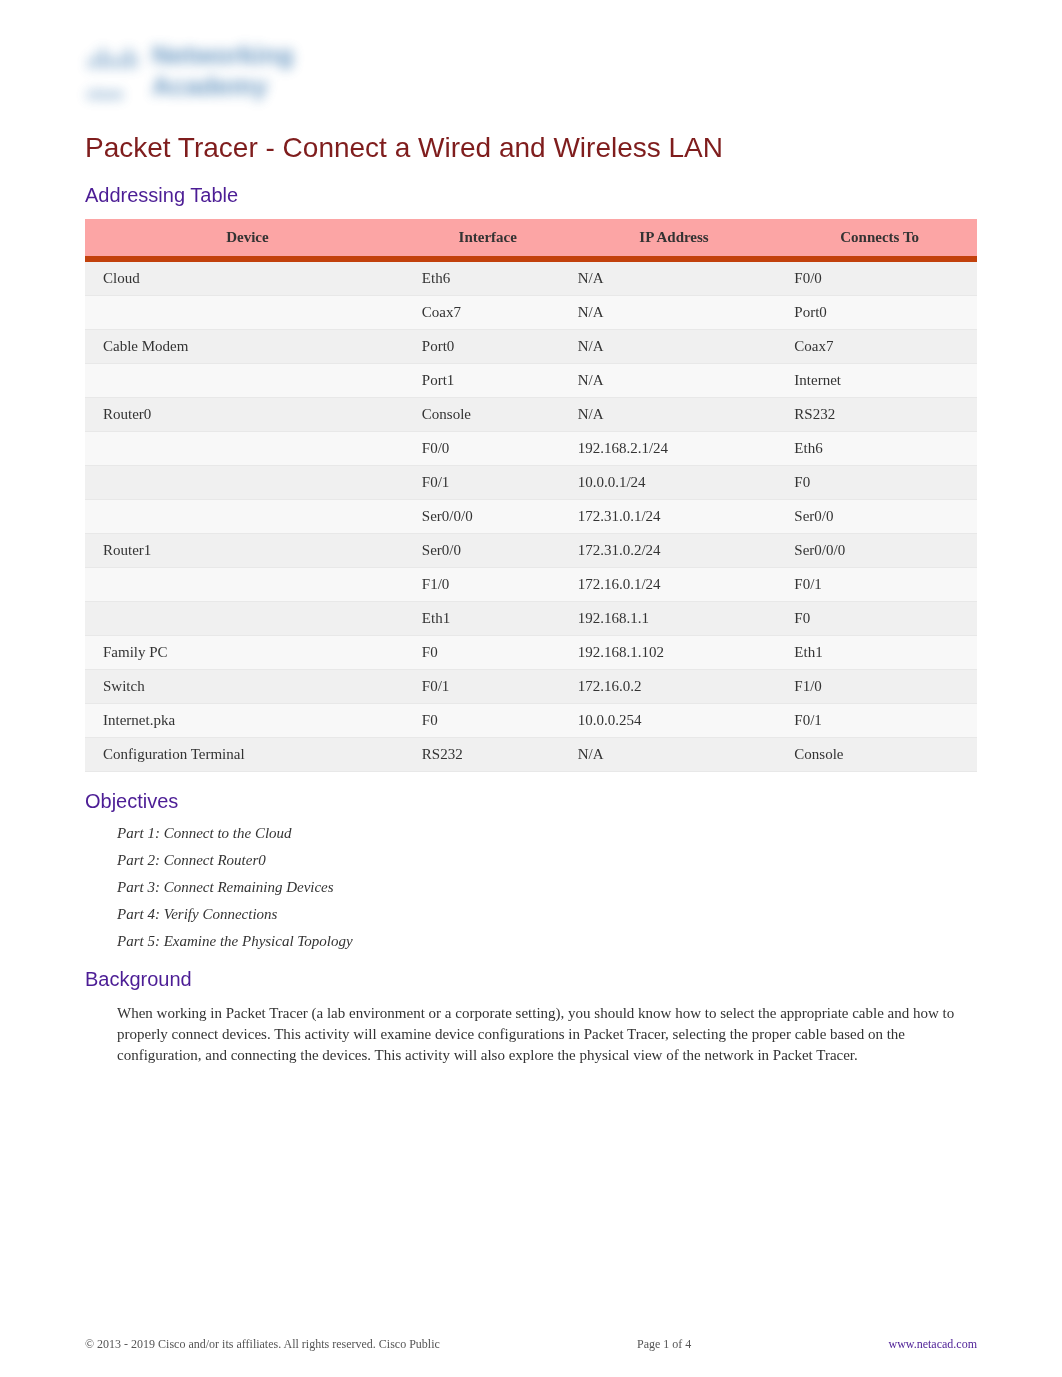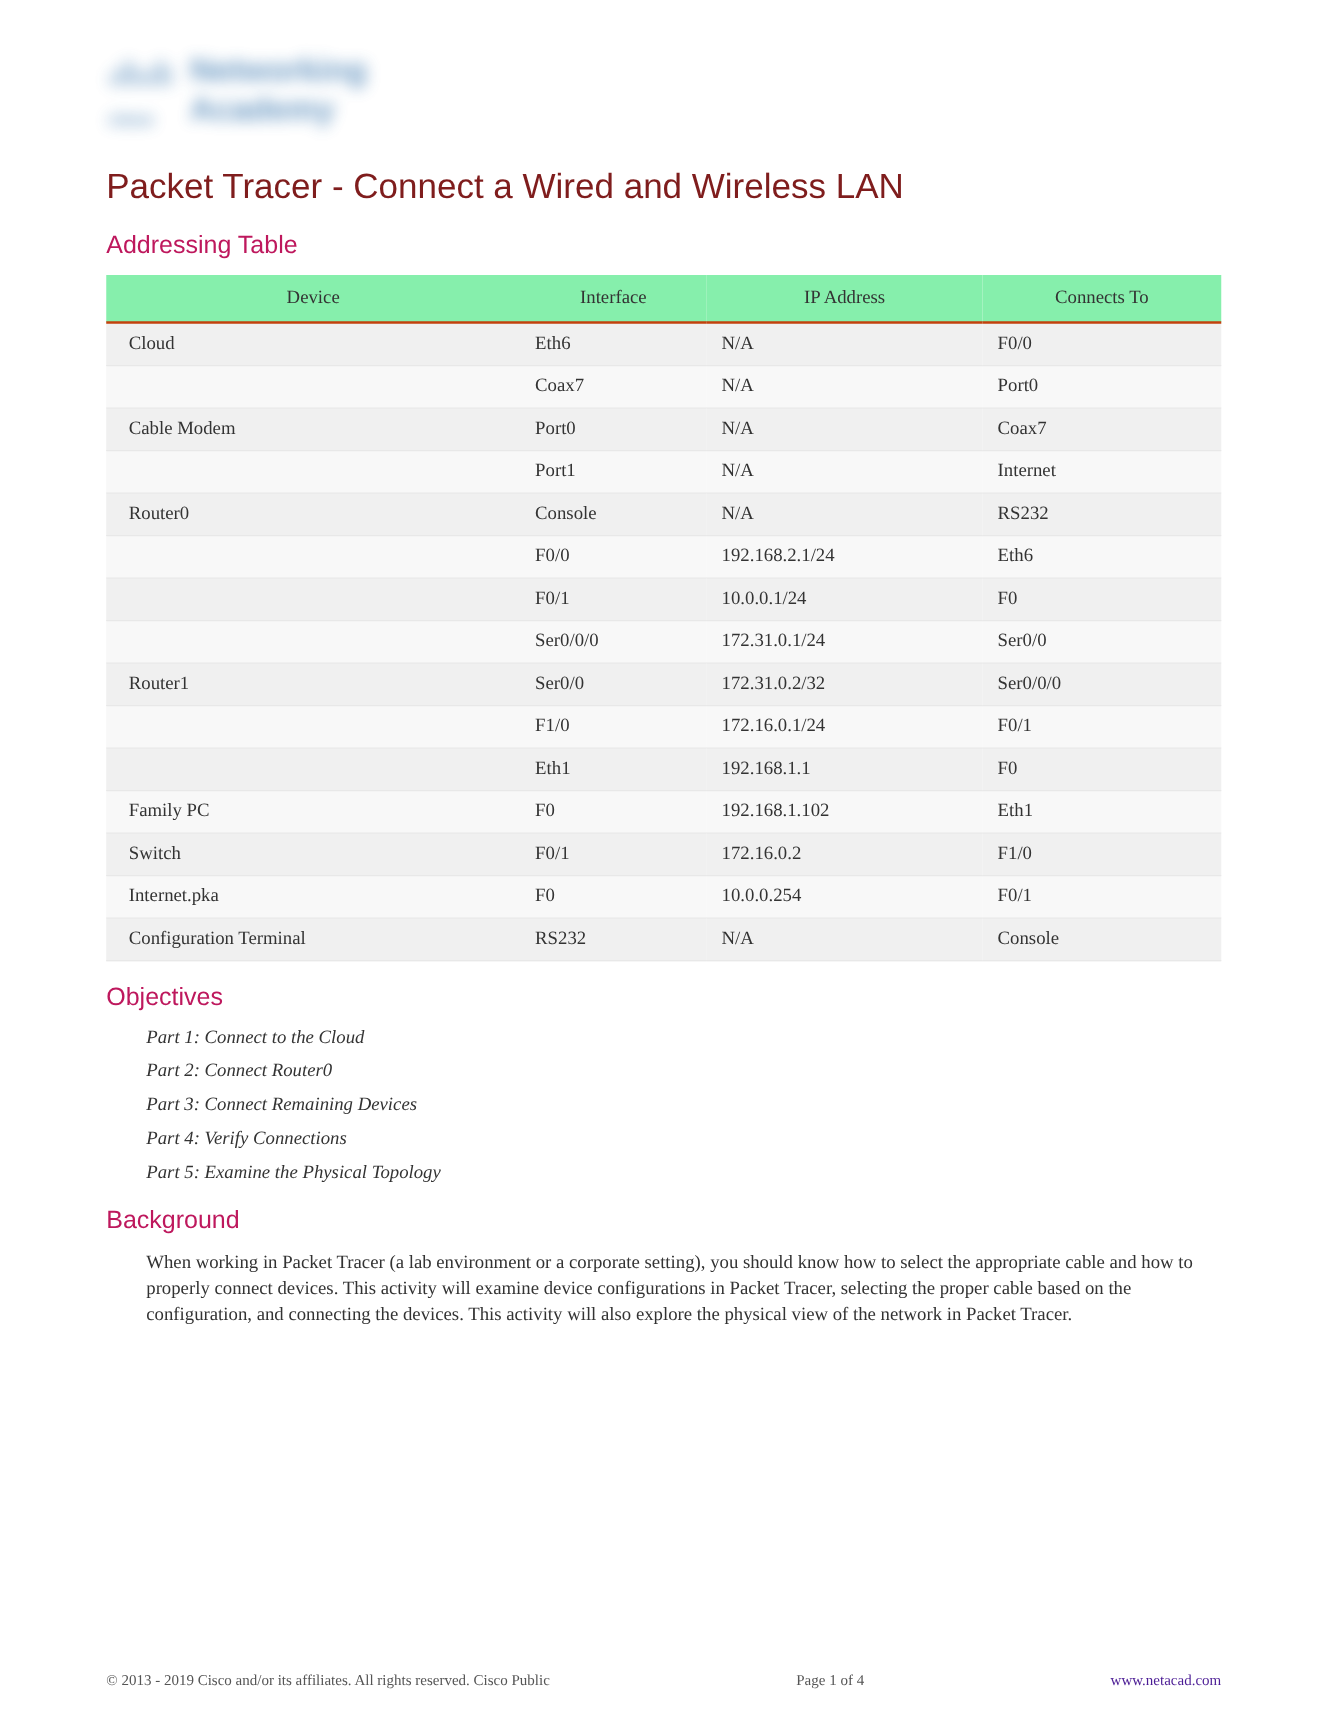--- a/index.html
+++ b/index.html
@@ -56,38 +56,38 @@
     h1 {
       font-size: 28px;
       font-weight: normal;
       color: #7f1d1d;
       margin-bottom: 20px;
       font-family: Arial, sans-serif;
     }
     h2 {
       font-size: 20px;
       font-weight: normal;
-      color: #be185d;
+      color: #4c1d95;
       margin-top: 18px;
       margin-bottom: 12px;
       font-family: Arial, sans-serif;
     }
     .addressing-table {
       width: 100%;
       border-collapse: collapse;
       margin-bottom: 10px;
     }
     .addressing-table th {
-      background: #86efac;
+      background: #fca5a5;
       padding: 10px 12px;
       text-align: center;
-      font-weight: normal;
-      font-size: 15px;
-      font-family: "Times New Roman", Times, serif;
-      border-bottom: 2px solid #c2410c;
+      font-weight: bold;
+      font-size: 15px;
+      font-family: "Times New Roman", Times, serif;
+      border-bottom: 6px solid #c2410c;
     }
     .addressing-table td {
       padding: 8px 12px;
       font-size: 15px;
       text-align: left;
       border-bottom: 1px solid #e8e8e8;
       font-family: "Times New Roman", Times, serif;
     }
     .addressing-table tr:nth-child(even) td {
       background: #f8f8f8;
@@ -216,21 +216,21 @@
       </tr>
       <tr>
         <td></td>
         <td>Ser0/0/0</td>
         <td>172.31.0.1/24</td>
         <td>Ser0/0</td>
       </tr>
       <tr>
         <td>Router1</td>
         <td>Ser0/0</td>
-        <td>172.31.0.2/32</td>
+        <td>172.31.0.2/24</td>
         <td>Ser0/0/0</td>
       </tr>
       <tr>
         <td></td>
         <td>F1/0</td>
         <td>172.16.0.1/24</td>
         <td>F0/1</td>
       </tr>
       <tr>
         <td></td>

